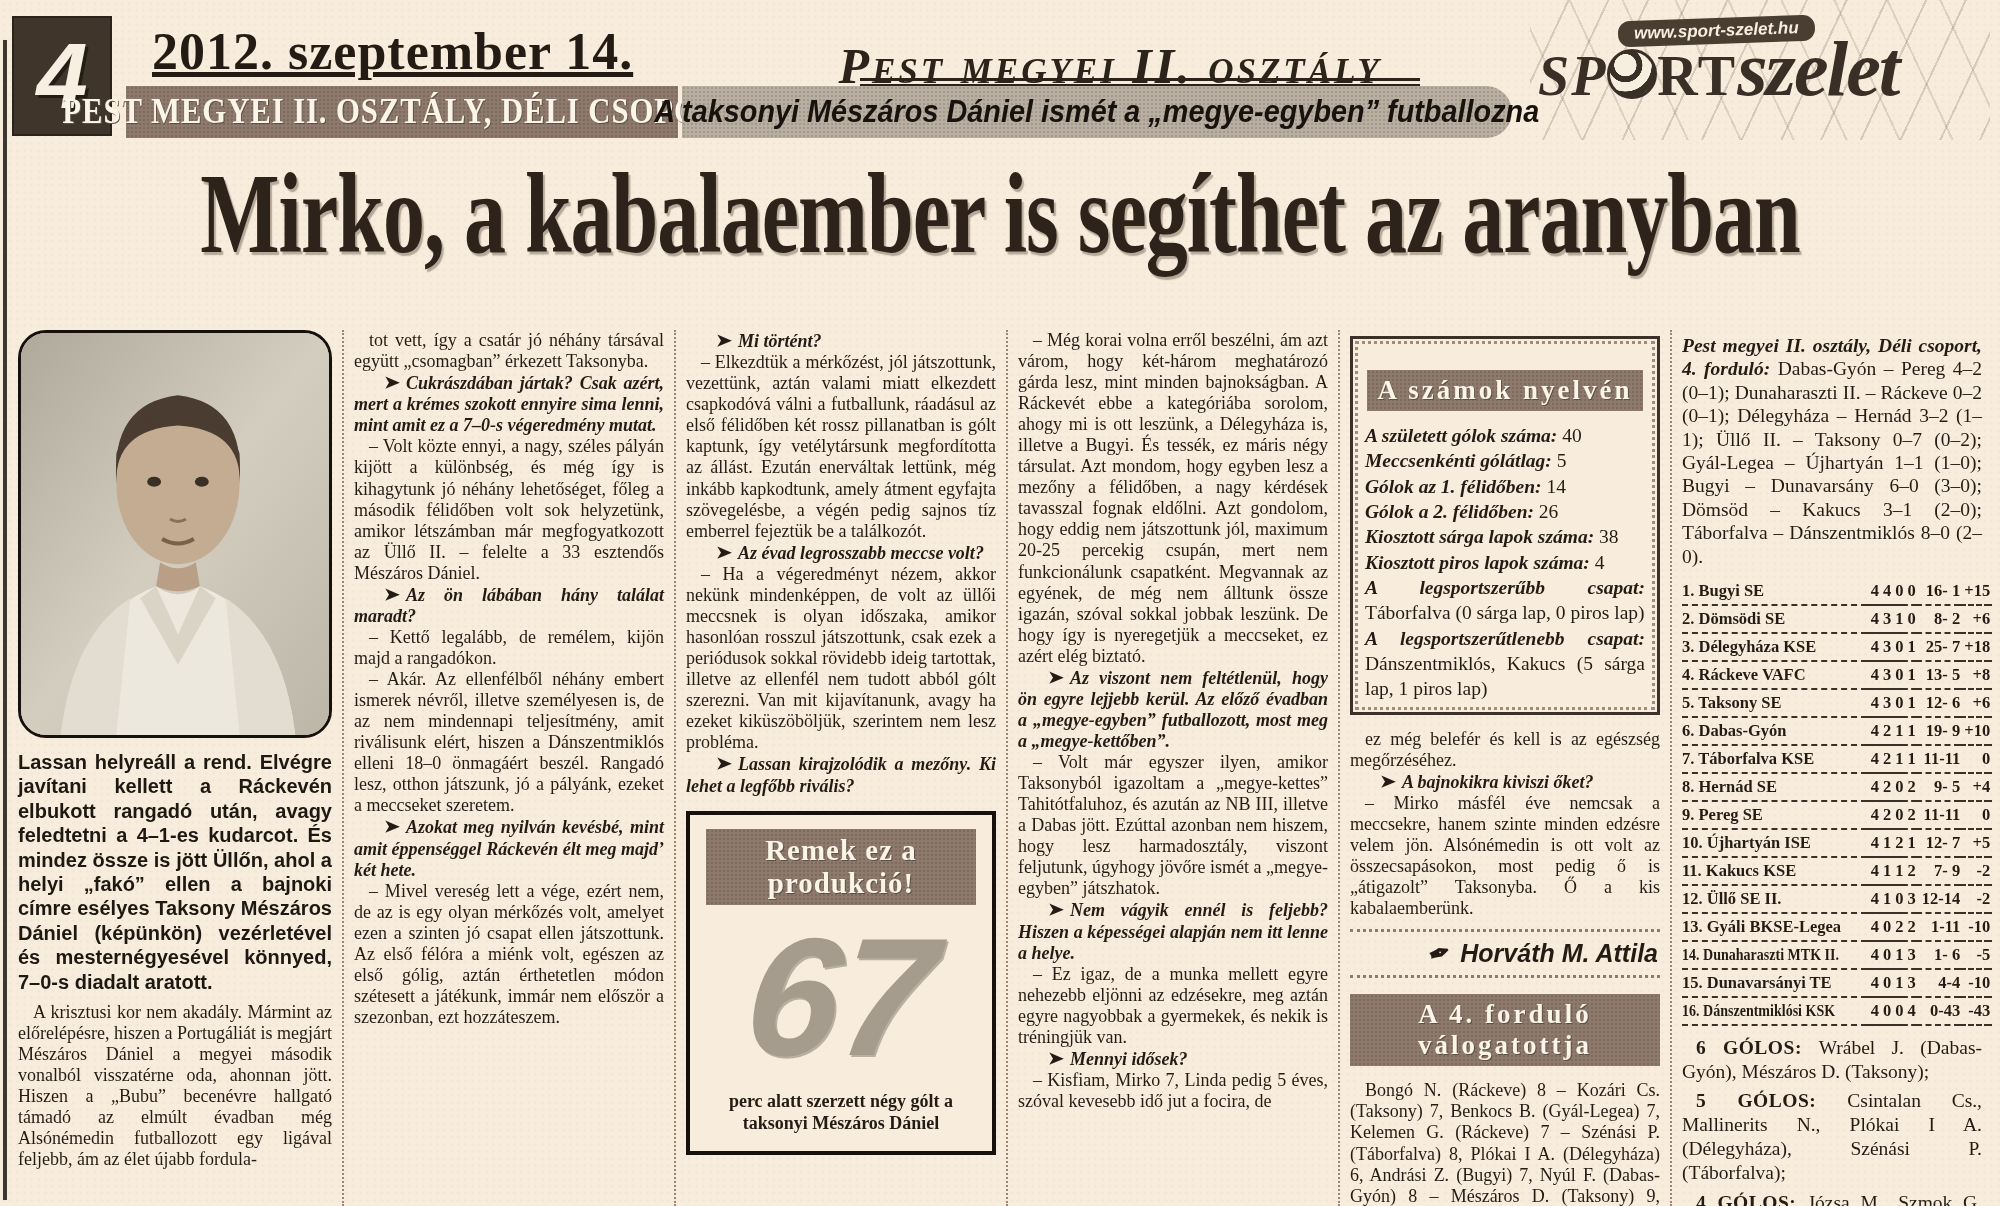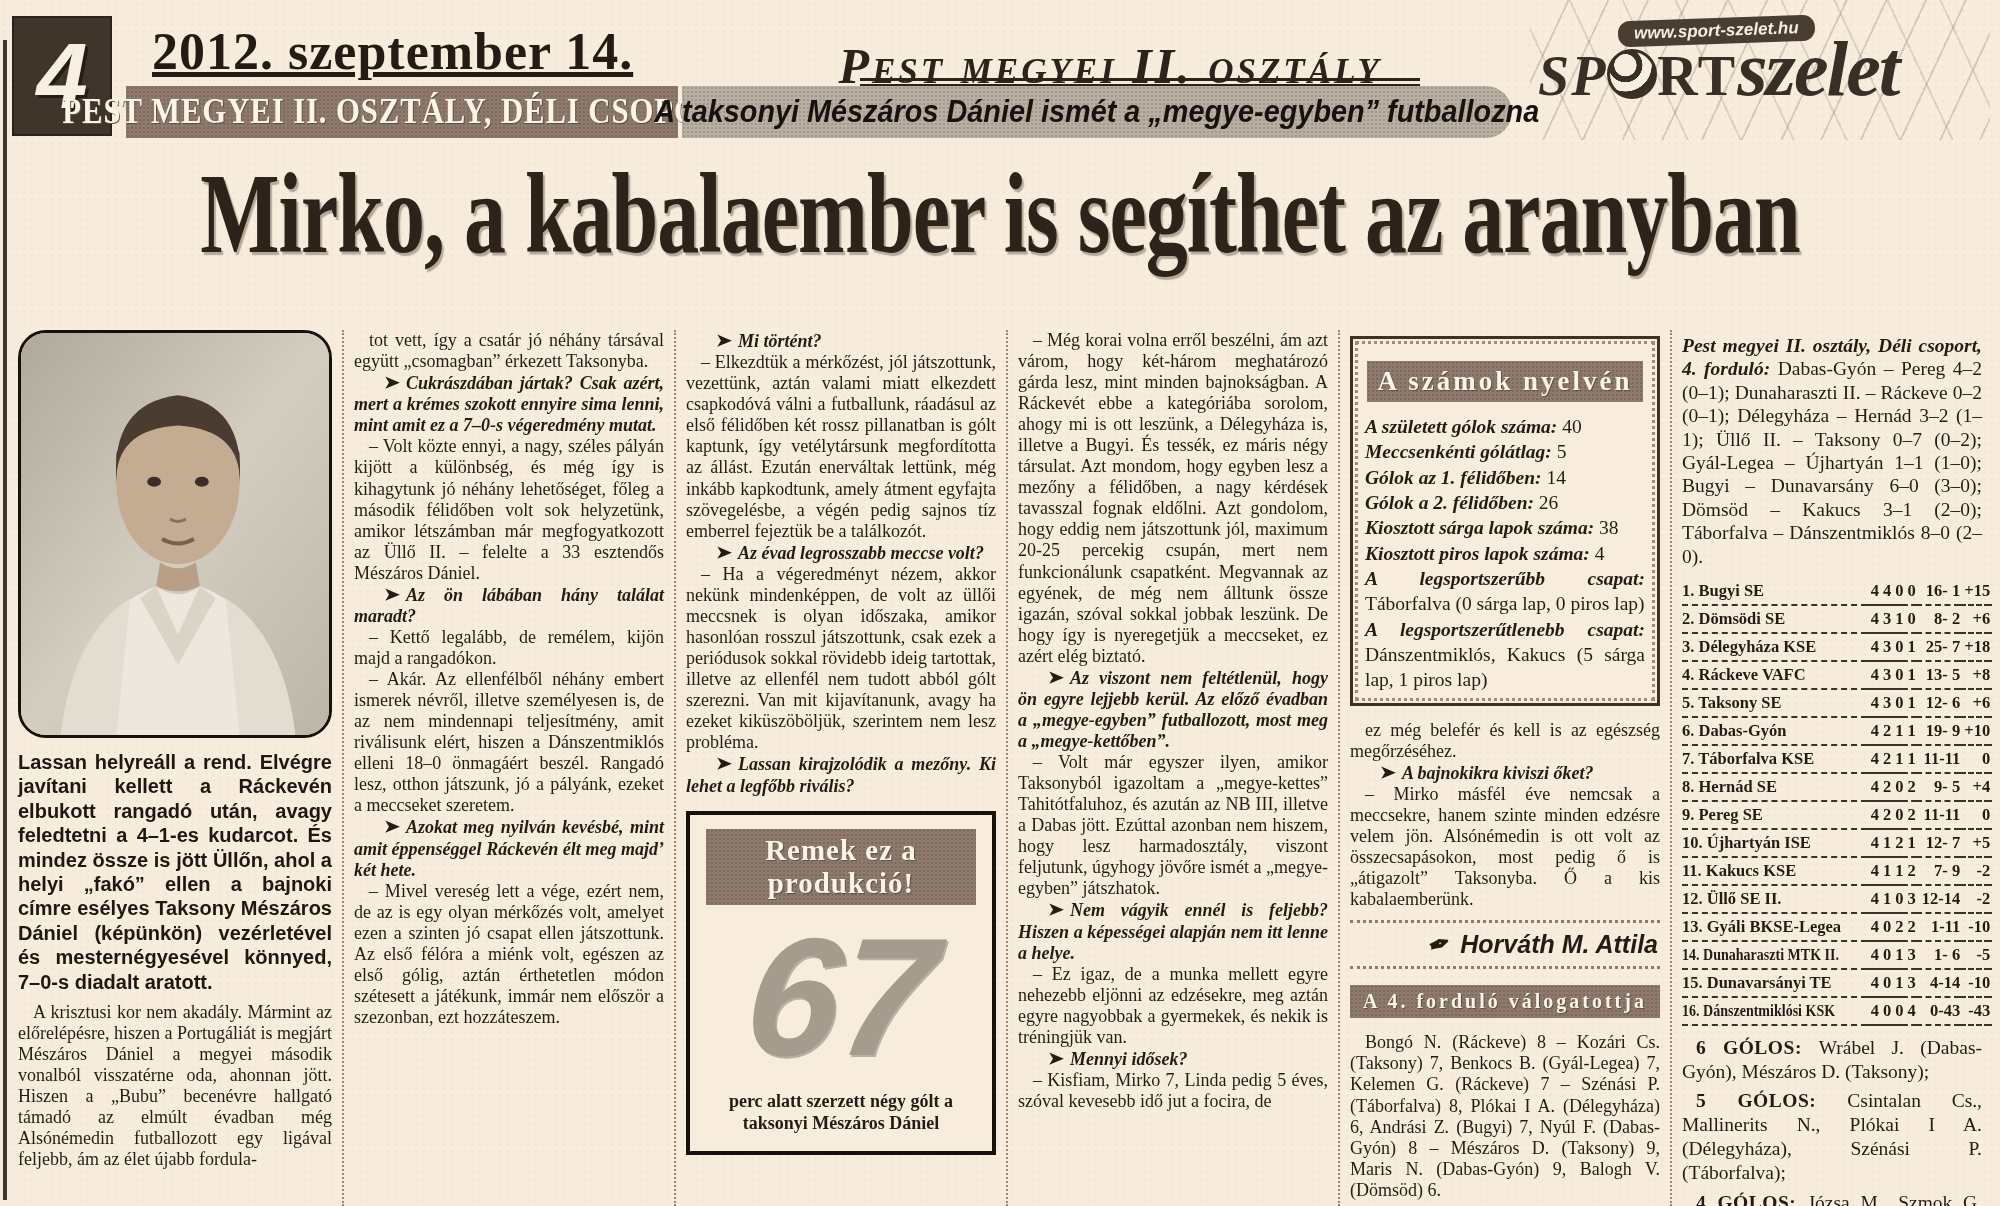--- a/index.html
+++ b/index.html
@@ -70,21 +70,21 @@
 
   
   .photo{width:100%;height:408px;border:3px solid #16110d;border-radius:28px;overflow:hidden;
          background:#d8d2c6;box-sizing:border-box;}
   .photo svg{display:block;width:100%;height:100%;}
   .caption{margin:12px 0 8px 0;font-family:"Liberation Sans",sans-serif;font-weight:700;
            font-size:20px;line-height:1.22;text-align:justify;color:#1d1812;}
 
   
   .stats-box{border:3px solid #3c3128;outline:3px dotted #a08c79;outline-offset:-8px;
-             padding:20px 12px 10px 12px;margin:6px 0 14px 0;background:#f8eddd;box-sizing:border-box;}
+             padding:29px 12px 10px 12px;margin:6px 0 14px 0;background:#f8eddd;box-sizing:border-box;}
   .bar{background:#8d7a6c;background-image:radial-gradient(#7b6a5d 1px, transparent 1.4px);
        background-size:4px 4px;color:#fbf4e8;text-align:center;font-weight:700;
        letter-spacing:3px;padding:5px 2px;text-shadow:1px 1px 0 #5f5044;}
   .stats-box .bar{font-size:27px;margin:2px 2px 12px 2px;}
   .stat{margin:0;font-size:19.5px;line-height:1.3;text-align:justify;}
   .stat .stat-label{font-weight:700;font-style:italic;}
 
   
   .prod-box{border:4px solid #16110d;margin-top:14px;padding:14px 12px 12px 12px;background:#f8eddd;
             box-sizing:border-box;}
@@ -94,21 +94,21 @@
                transform:skewX(-6deg);text-shadow:2px 2px 0 #b8b0a2;}
   .prod-caption{text-align:center;font-weight:700;font-size:18px;line-height:1.2;margin:2px 0 4px 0;}
 
   
   .byline{display:flex;justify-content:flex-end;align-items:center;gap:10px;
           border-top:3px dotted #8f7c68;border-bottom:3px dotted #8f7c68;
           padding:6px 2px;margin:10px 0 16px 0;
           font-family:"Liberation Sans",sans-serif;font-weight:700;font-style:italic;font-size:25px;}
   .pen-icon{font-style:normal;font-size:26px;transform:rotate(-20deg);display:inline-block;}
 
-  .round-bar{font-size:20px;margin:0 0 14px 0;}
+  .round-bar{font-size:27px;margin:0 0 14px 0;}
 
   
   .results{margin:4px 0 10px 0;font-size:19.5px;line-height:1.2;text-align:justify;}
   .results .lead{font-weight:700;font-style:italic;}
   table.league{width:100%;border-collapse:collapse;margin:8px 0 10px 0;}
   table.league td{border-bottom:2px dashed #3b3129;font-weight:700;font-size:16.5px;
                   padding:3px 0;white-space:nowrap;}
   td.team{text-align:left;transform-origin:left;}
   td.num{text-align:right;padding-left:4px !important;}
   td.goals{text-align:right;padding-left:6px !important;margin-left:48px;}
@@ -384,21 +384,21 @@
               <td class="goals num">1- 6</td>
               <td class="num">-5</td>
               <td class="num">1</td>
             </tr>
             <tr>
               <td class="team">15. Dunavarsányi TE</td>
               <td class="num">4</td>
               <td class="num">0</td>
               <td class="num">1</td>
               <td class="num">3</td>
-              <td class="goals num">4-14</td>
+              <td class="goals num">4-4</td>
               <td class="num">-10</td>
               <td class="num">1</td>
             </tr>
             <tr>
               <td class="team" style="transform: scaleX(0.85);">16. Dánszentmiklósi KSK</td>
               <td class="num">4</td>
               <td class="num">0</td>
               <td class="num">0</td>
               <td class="num">4</td>
               <td class="goals num">0-43</td>

